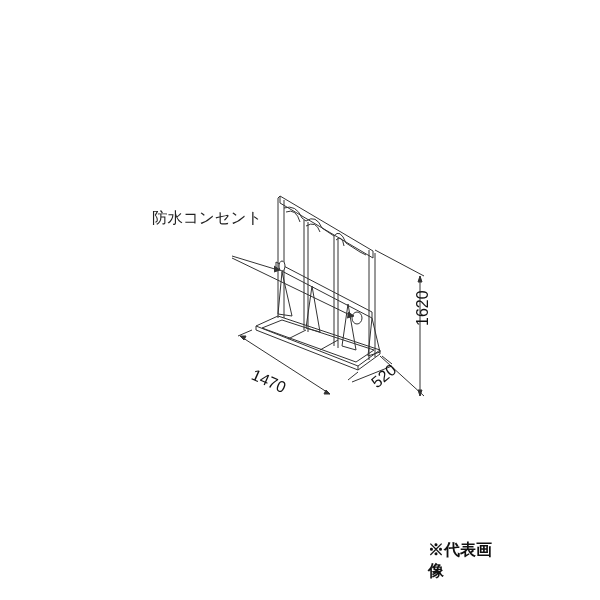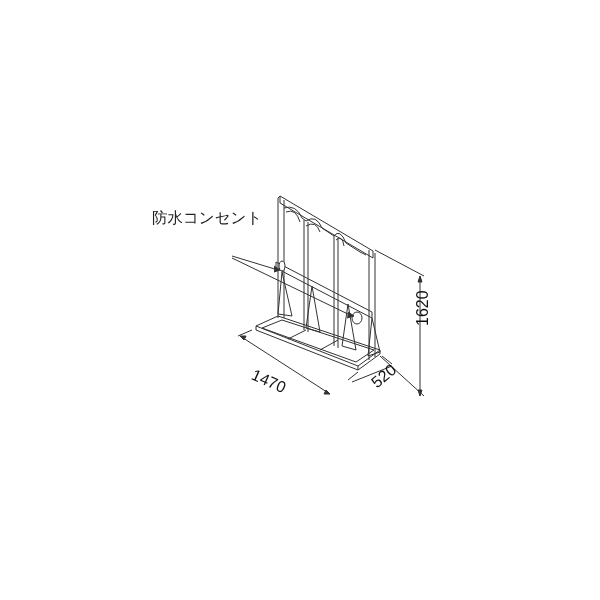--- a/index.html
+++ b/index.html
@@ -68,13 +68,14 @@
   </svg>
 
   <div class="callout">
     <div>防水コンセント</div>
   </div>
 
   <div class="dim dim-width">1470</div>
   <div class="dim dim-depth">520</div>
   <div class="dim dim-height">1620</div>
 
+  <div class="note">※代表画像</div>
 </div>
 
 </body></html>

